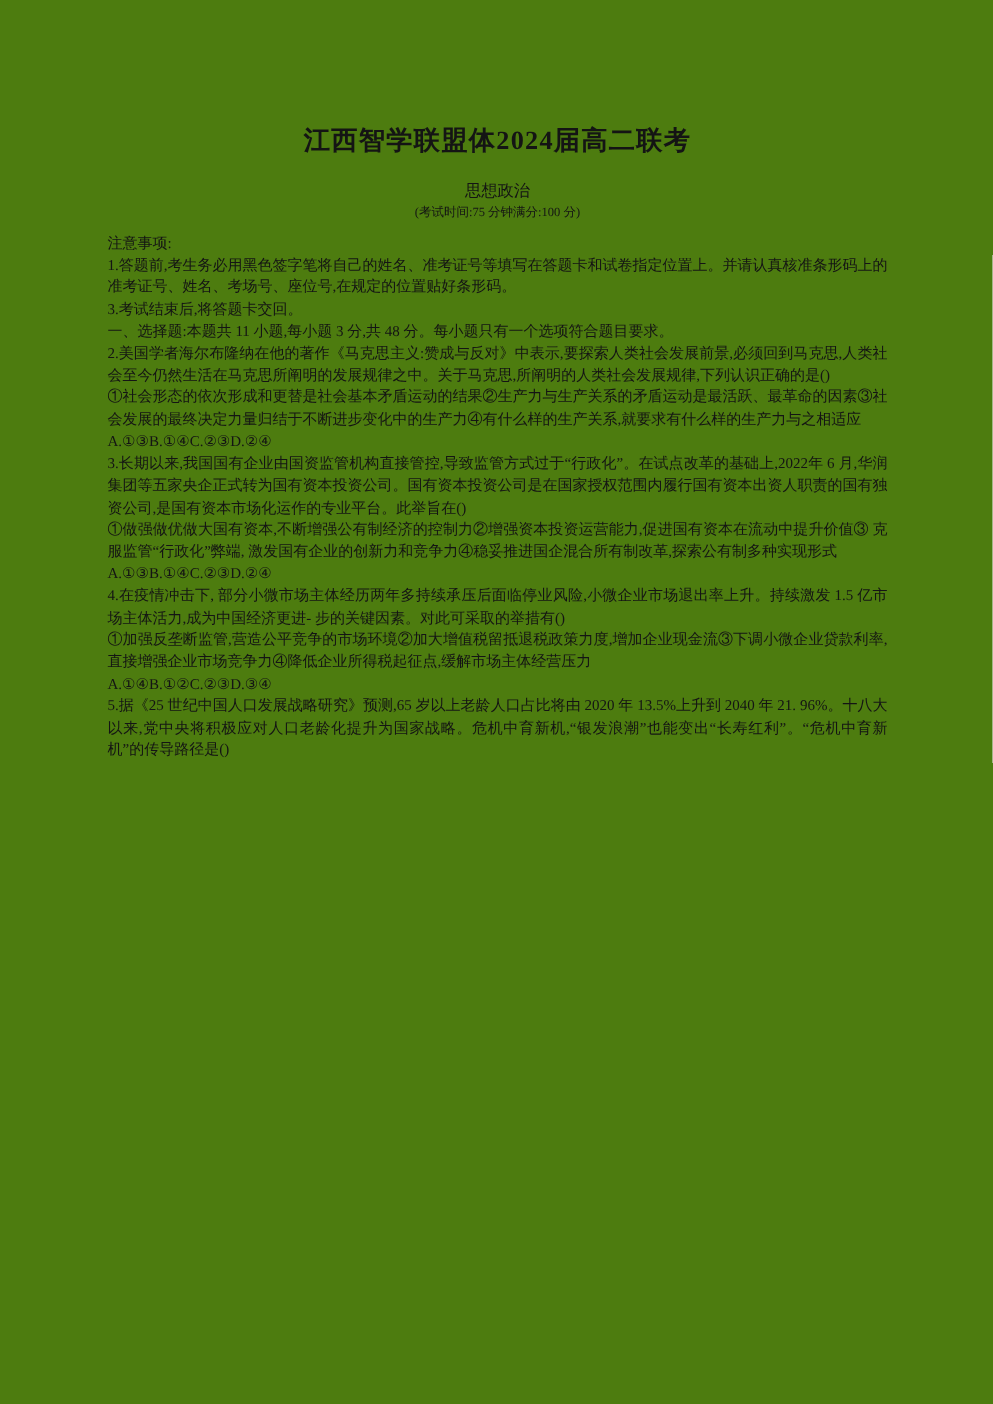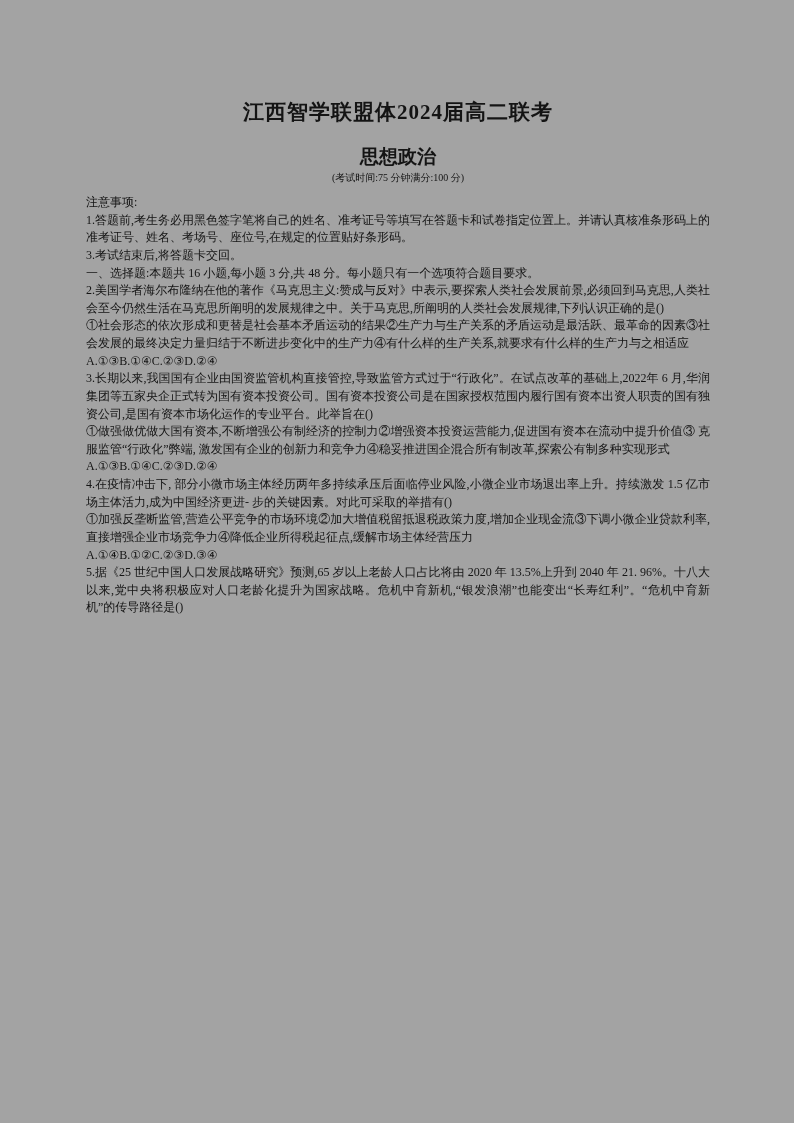--- a/index.html
+++ b/index.html
@@ -1,37 +1,37 @@
 <!DOCTYPE html>
 <html><head>
 <meta charset="utf-8">
 <style>
   html, body { margin: 0; padding: 0; background: #e8e8e8; }
   .page {
     position: relative;
     width: 794px;
     height: 1123px;
     margin: 0 auto;
-    background: #a3a3a3;
+    background: #4d7c0f;
     box-sizing: border-box;
     padding: 98px 84px 40px 86px;
     font-family: "Liberation Serif", "DejaVu Serif", serif;
     color: #141414;
     overflow: hidden;
   }
   .exam-title {
     text-align: center;
     font-size: 21px;
     font-weight: bold;
     letter-spacing: 1px;
   }
   .exam-subject {
     text-align: center;
-    font-size: 19px;
-    font-weight: bold;
+    font-size: 13px;
+    font-weight: normal;
     margin-top: 18px;
   }
   .exam-info {
     text-align: center;
     font-size: 10px;
     margin-top: 1px;
   }
   .body-text {
     margin-top: 9px;
     font-size: 12px;
@@ -50,21 +50,21 @@
   <div class="exam-title">江西智学联盟体2024届高二联考</div>
   <div class="exam-subject">思想政治</div>
   <div class="exam-info">(考试时间:75 分钟满分:100 分)</div>
 
   <div class="body-text">
 
     <p>注意事项:</p>
     <p>1.答题前,考生务必用黑色签字笔将自己的姓名、准考证号等填写在答题卡和试卷指定位置上。并请认真核准条形码上的准考证号、姓名、考场号、座位号,在规定的位置贴好条形码。</p>
     <p>3.考试结束后,将答题卡交回。</p>
 
-    <p>一、选择题:本题共 16 小题,每小题 3 分,共 48 分。每小题只有一个选项符合题目要求。</p>
+    <p>一、选择题:本题共 11 小题,每小题 3 分,共 48 分。每小题只有一个选项符合题目要求。</p>
 
 
     <div class="question-block">
       <p>2.美国学者海尔布隆纳在他的著作《马克思主义:赞成与反对》中表示,要探索人类社会发展前景,必须回到马克思,人类社会至今仍然生活在马克思所阐明的发展规律之中。关于马克思,所阐明的人类社会发展规律,下列认识正确的是()</p>
       <p>①社会形态的依次形成和更替是社会基本矛盾运动的结果②生产力与生产关系的矛盾运动是最活跃、最革命的因素③社会发展的最终决定力量归结于不断进步变化中的生产力④有什么样的生产关系,就要求有什么样的生产力与之相适应</p>
       <p>A.①③B.①④C.②③D.②④</p>
     </div>
 
     <div class="question-block">
       <p>3.长期以来,我国国有企业由国资监管机构直接管控,导致监管方式过于“行政化”。在试点改革的基础上,2022年 6 月,华润集团等五家央企正式转为国有资本投资公司。国有资本投资公司是在国家授权范围内履行国有资本出资人职责的国有独资公司,是国有资本市场化运作的专业平台。此举旨在()</p>

